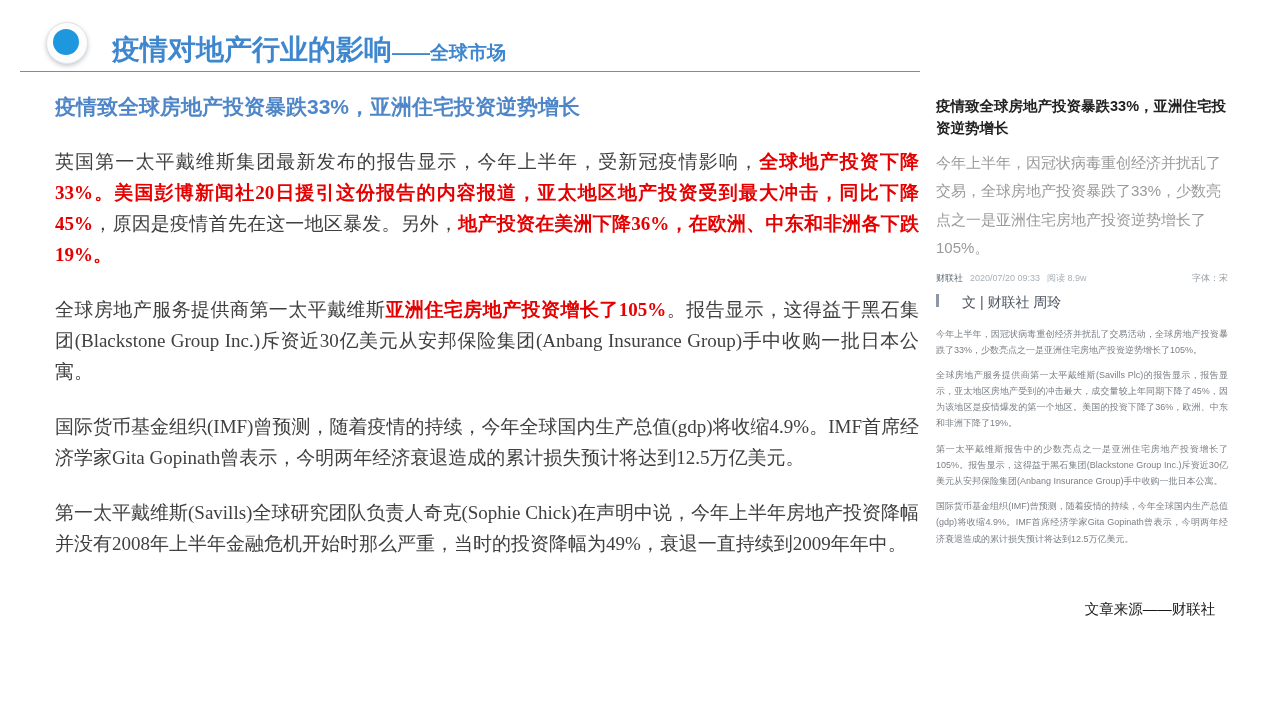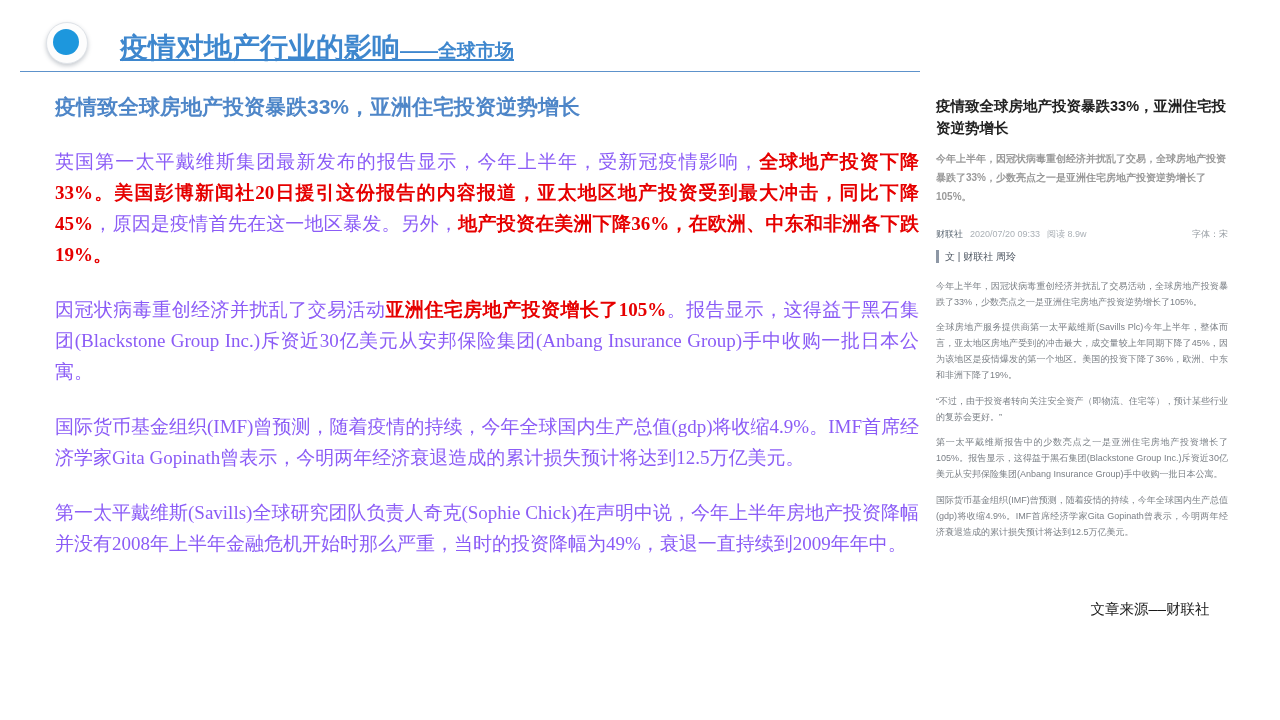--- a/index.html
+++ b/index.html
@@ -14,110 +14,109 @@
   .bullet{
     position:absolute;left:46px;top:22px;width:40px;height:40px;border-radius:50%;
     background:#fdfdfd;border:1px solid #dfe3e8;
     box-shadow:0 2px 4px rgba(130,140,150,.45);
   }
   .bullet-inner{
     position:absolute;left:6px;top:6px;width:26px;height:26px;border-radius:50%;
     background:#1d97dd;
   }
   .page-title{
-    position:absolute;left:112px;top:24px;margin:8px;
-    color:#3e87ce;font-weight:bold;font-size:28px;line-height:32px;white-space:nowrap;text-decoration:underline;
+    position:absolute;left:112px;top:24px;margin:0;
+    color:#3e87ce;font-weight:bold;font-size:28px;line-height:51px;white-space:nowrap;
   }
   .page-title .suffix{font-size:19px;}
   .rule{
     position:absolute;left:20px;top:71px;width:900px;height:1px;
     background:#5d92cb;
   }
 
   
   .subtitle{
     position:absolute;left:55px;top:92px;margin:0;width:864px;
     color:#4e86c8;font-weight:bold;font-size:21px;line-height:30px;
   }
   .main-text{
     position:absolute;left:55px;top:146px;width:864px;
     font-family:"Liberation Serif","DejaVu Serif",serif;
     font-size:19px;color:#141414;line-height:31px;text-align:justify;
   }
   .para{margin:0 0 24px 0;}
-  .seg{color:#8b5cf6;}
+  .seg{color:#404040;}
   .seg-red{color:#e60000;font-weight:bold;}
 
   
   .article{
     position:absolute;left:936px;top:96px;width:292px;
   }
   .sb-title{
     margin:0 0 9px 0;font-size:14.5px;line-height:1.5;color:#222;font-weight:bold;
   }
   .sb-summary{
-    margin:0 0 22px 0;font-size:10px;line-height:1.9;color:#9a9a9a;font-weight:bold;
+    margin:0 0 9px 0;font-size:15px;line-height:1.9;color:#9a9a9a;
   }
   .sb-meta{
     display:flex;align-items:baseline;gap:7px;font-size:9px;color:#aab0b6;
     margin:0 0 9px 0;white-space:nowrap;
   }
   .sb-meta .src{color:#5a6672;}
   .sb-meta .font-ctl{margin-left:auto;color:#9aa0a6;}
   .sb-byline{
-    display:flex;align-items:flex-start;gap:6px;font-size:10px;color:#4c5560;margin:0 0 14px 0;
+    display:flex;align-items:flex-start;gap:23px;font-size:14px;color:#4c5560;margin:0 0 14px 0;
   }
   .byline-bar{display:inline-block;width:3px;height:13px;background:#8d97a5;}
   .sb-body p{
     margin:0 0 9px 0;font-size:9px;line-height:1.8;color:#7a7f85;text-align:justify;
   }
 
   
   .source-caption{
     position:absolute;left:1020px;top:600px;width:260px;text-align:center;
-    font-family:Liberation Mono, monospace;
+    font-family:Liberation Sans, sans-serif;
     font-size:14.5px;color:#1a1a1a;
   }
 </style>
 </head>
 <body>
 
 <div class="slide">
 
   <div class="bullet">
     <div class="bullet-inner"></div>
   </div>
   <h1 class="page-title"><span>疫情对地产行业的影响</span><span class="suffix">——全球市场</span></h1>
   <div class="rule"></div>
 
   <h2 class="subtitle">疫情致全球房地产投资暴跌33%，亚洲住宅投资逆势增长</h2>
   <div class="main-text">
       <div class="para"><span class="seg">英国第一太平戴维斯集团最新发布的报告显示，今年上半年，受新冠疫情影响，</span><span class="seg seg-red">全球地产投资下降33%。美国彭博新闻社20日援引这份报告的内容报道，亚太地区地产投资受到最大冲击，同比下降45%</span><span class="seg">，原因是疫情首先在这一地区暴发。另外，</span><span class="seg seg-red">地产投资在美洲下降36%，在欧洲、中东和非洲各下跌19%。</span></div>
-      <div class="para"><span class="seg">因冠状病毒重创经济并扰乱了交易活动</span><span class="seg seg-red">亚洲住宅房地产投资增长了105%</span><span class="seg">。报告显示，这得益于黑石集团(Blackstone Group Inc.)斥资近30亿美元从安邦保险集团(Anbang Insurance Group)手中收购一批日本公寓。</span></div>
+      <div class="para"><span class="seg">全球房地产服务提供商第一太平戴维斯</span><span class="seg seg-red">亚洲住宅房地产投资增长了105%</span><span class="seg">。报告显示，这得益于黑石集团(Blackstone Group Inc.)斥资近30亿美元从安邦保险集团(Anbang Insurance Group)手中收购一批日本公寓。</span></div>
       <div class="para"><span class="seg">国际货币基金组织(IMF)曾预测，随着疫情的持续，今年全球国内生产总值(gdp)将收缩4.9%。IMF首席经济学家Gita Gopinath曾表示，今明两年经济衰退造成的累计损失预计将达到12.5万亿美元。</span></div>
       <div class="para"><span class="seg">第一太平戴维斯(Savills)全球研究团队负责人奇克(Sophie Chick)在声明中说，今年上半年房地产投资降幅并没有2008年上半年金融危机开始时那么严重，当时的投资降幅为49%，衰退一直持续到2009年年中。</span></div>
     </div>
 
   <aside class="article">
     <h3 class="sb-title">疫情致全球房地产投资暴跌33%，亚洲住宅投资逆势增长</h3>
     <p class="sb-summary">今年上半年，因冠状病毒重创经济并扰乱了交易，全球房地产投资暴跌了33%，少数亮点之一是亚洲住宅房地产投资逆势增长了105%。</p>
     <div class="sb-meta">
       <span class="src">财联社</span>
       <span>2020/07/20 09:33</span>
       <span>阅读 8.9w</span>
       <span class="font-ctl">字体：宋</span>
     </div>
     <div class="sb-byline">
       <span class="byline-bar"></span>
       <span>文 | 财联社 周玲</span>
     </div>
     <div class="sb-body">
         <p>今年上半年，因冠状病毒重创经济并扰乱了交易活动，全球房地产投资暴跌了33%，少数亮点之一是亚洲住宅房地产投资逆势增长了105%。</p>
-        <p>全球房地产服务提供商第一太平戴维斯(Savills Plc)今年上半年，整体而言，亚太地区房地产受到的冲击最大，成交量较上年同期下降了45%，因为该地区是疫情爆发的第一个地区。美国的投资下降了36%，欧洲、中东和非洲下降了19%。</p>
-        <p>“不过，由于投资者转向关注安全资产（即物流、住宅等），预计某些行业的复苏会更好。”</p>
+        <p>全球房地产服务提供商第一太平戴维斯(Savills Plc)的报告显示，报告显示，亚太地区房地产受到的冲击最大，成交量较上年同期下降了45%，因为该地区是疫情爆发的第一个地区。美国的投资下降了36%，欧洲、中东和非洲下降了19%。</p>
         <p>第一太平戴维斯报告中的少数亮点之一是亚洲住宅房地产投资增长了105%。报告显示，这得益于黑石集团(Blackstone Group Inc.)斥资近30亿美元从安邦保险集团(Anbang Insurance Group)手中收购一批日本公寓。</p>
         <p>国际货币基金组织(IMF)曾预测，随着疫情的持续，今年全球国内生产总值(gdp)将收缩4.9%。IMF首席经济学家Gita Gopinath曾表示，今明两年经济衰退造成的累计损失预计将达到12.5万亿美元。</p>
       </div>
   </aside>
 
   <div class="source-caption">文章来源——财联社</div>
 
 </div>
 
 </body></html>

